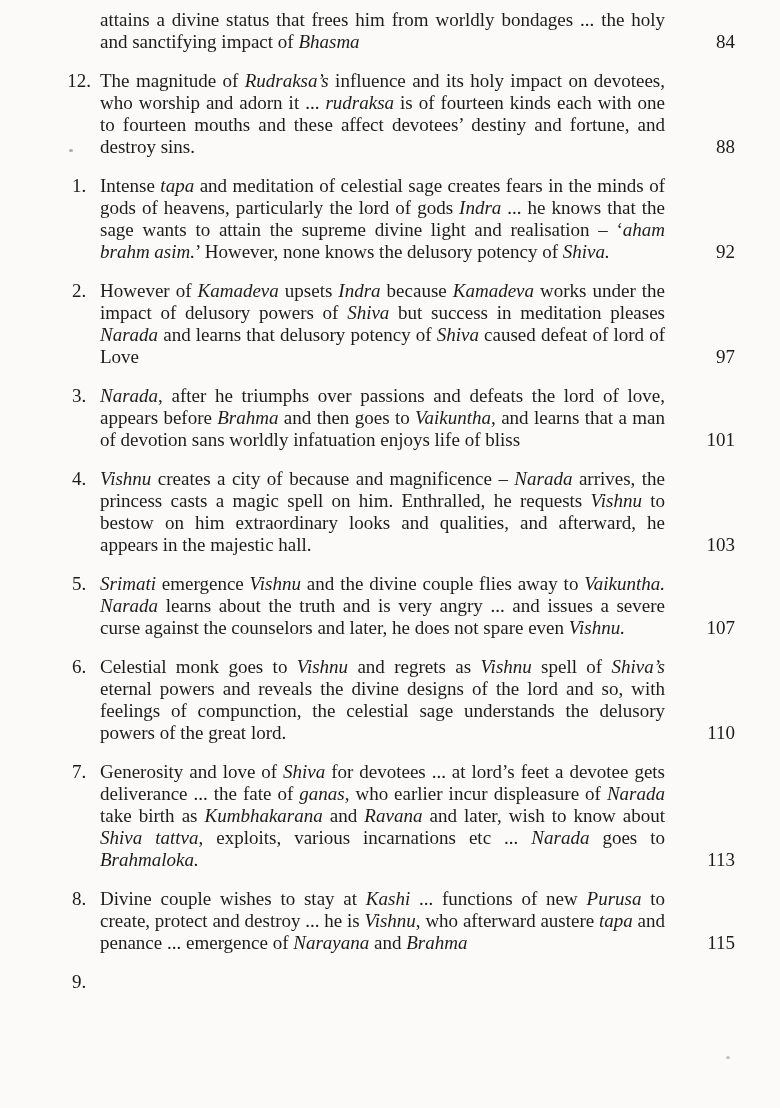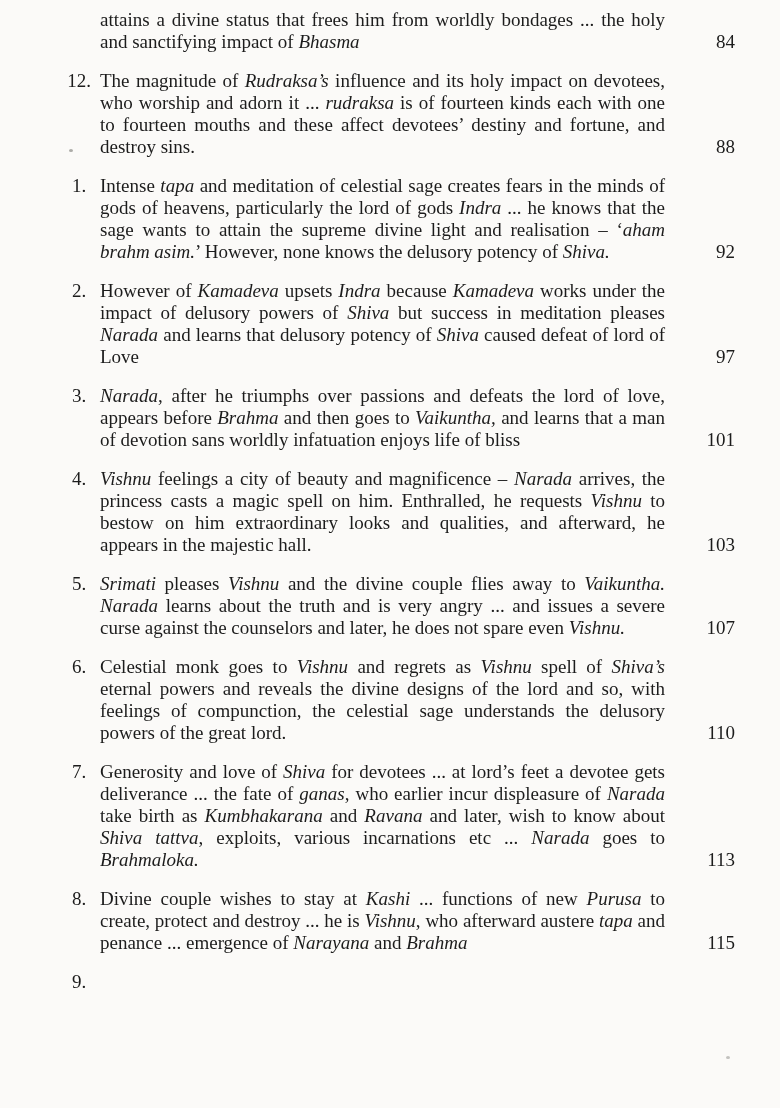--- a/index.html
+++ b/index.html
@@ -84,26 +84,26 @@
         <div class="entry-text"><span>However of </span><i>Kamadeva</i><span> upsets </span><i>Indra</i><span> because </span><i>Kamadeva</i><span> works under the impact of delusory powers of </span><i>Shiva</i><span> but success in meditation pleases </span><i>Narada</i><span> and learns that delusory potency of </span><i>Shiva</i><span> caused defeat of lord of Love</span></div>
         <div class="entry-page">97</div>
       </div>
       <div class="entry">
         <div class="entry-num">3.</div>
         <div class="entry-text"><i>Narada</i><span>, after he triumphs over passions and defeats the lord of love, appears before </span><i>Brahma</i><span> and then goes to </span><i>Vaikuntha,</i><span> and learns that a man of devotion sans worldly infatuation enjoys life of bliss</span></div>
         <div class="entry-page">101</div>
       </div>
       <div class="entry">
         <div class="entry-num">4.</div>
-        <div class="entry-text"><i>Vishnu</i><span> feelings a city of beauty and magnificence – </span><i>Narada</i><span> arrives, the princess casts a magic spell on him. Enthralled, he requests </span><i>Vishnu</i><span> to bestow on him extraordinary looks and qualities, and afterward, he appears in the majestic hall.</span></div>
+        <div class="entry-text"><i>Vishnu</i><span> creates a city of because and magnificence – </span><i>Narada</i><span> arrives, the princess casts a magic spell on him. Enthralled, he requests </span><i>Vishnu</i><span> to bestow on him extraordinary looks and qualities, and afterward, he appears in the majestic hall.</span></div>
         <div class="entry-page">103</div>
       </div>
       <div class="entry">
         <div class="entry-num">5.</div>
-        <div class="entry-text"><i>Srimati</i><span> pleases </span><i>Vishnu</i><span> and the divine couple flies away to </span><i>Vaikuntha.</i><span> </span><i>Narada</i><span> learns about the truth and is very angry ... and issues a severe curse against the counselors and later, he does not spare even </span><i>Vishnu.</i></div>
+        <div class="entry-text"><i>Srimati</i><span> emergence </span><i>Vishnu</i><span> and the divine couple flies away to </span><i>Vaikuntha.</i><span> </span><i>Narada</i><span> learns about the truth and is very angry ... and issues a severe curse against the counselors and later, he does not spare even </span><i>Vishnu.</i></div>
         <div class="entry-page">107</div>
       </div>
       <div class="entry">
         <div class="entry-num">6.</div>
         <div class="entry-text"><span>Celestial monk goes to </span><i>Vishnu</i><span> and regrets as </span><i>Vishnu</i><span> spell of </span><i>Shiva’s</i><span> eternal powers and reveals the divine designs of the lord and so, with feelings of compunction, the celestial sage understands the delusory powers of the great lord.</span></div>
         <div class="entry-page">110</div>
       </div>
       <div class="entry">
         <div class="entry-num">7.</div>
         <div class="entry-text"><span>Generosity and love of </span><i>Shiva</i><span> for devotees ... at lord’s feet a devotee gets deliverance ... the fate of </span><i>ganas</i><span>, who earlier incur displeasure of </span><i>Narada</i><span> take birth as </span><i>Kumbhakarana</i><span> and </span><i>Ravana</i><span> and later, wish to know about </span><i>Shiva tattva</i><span>, exploits, various incarnations etc ... </span><i>Narada</i><span> goes to </span><i>Brahmaloka.</i></div>

